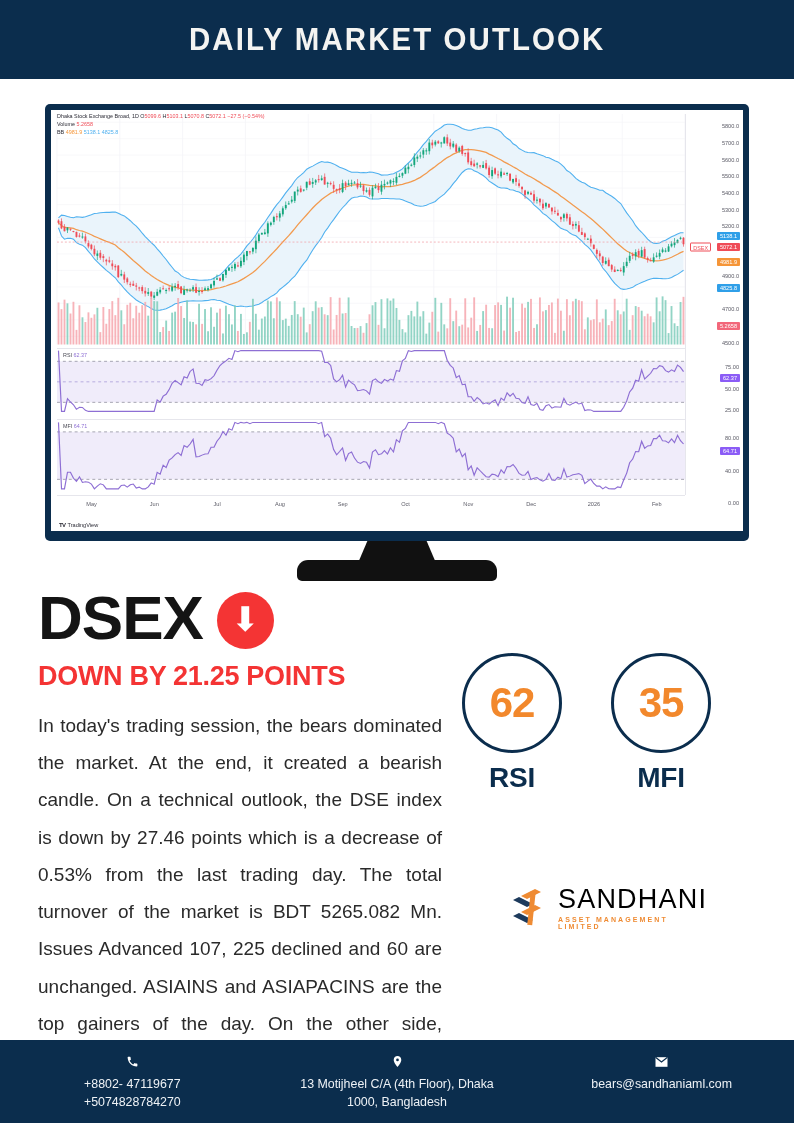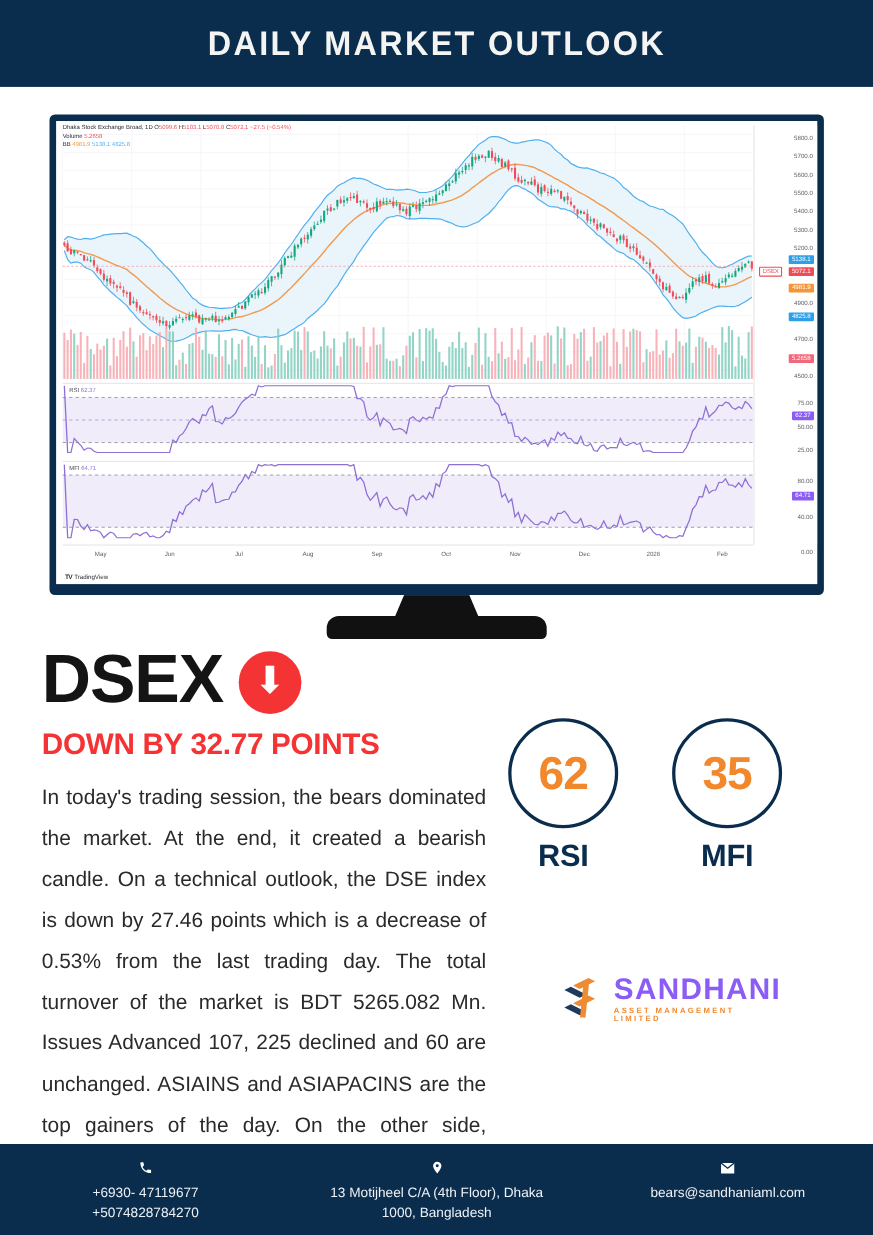--- a/index.html
+++ b/index.html
@@ -130,21 +130,21 @@
   .gauge-val { font-size:42px; font-weight:bold; color:#f2882c; letter-spacing:-1px; }
   .gauge-label {
     margin-top:9px; font-size:28px; font-weight:bold; color:#0b2d4d; letter-spacing:-0.3px;
   }
 
   
   .logo { position:absolute; left:505px; top:885px; display:flex; align-items:center; gap:9px; }
   .logo-mark { width:44px; height:46px; flex:0 0 auto; }
   .logo-text { display:flex; flex-direction:column; }
   .logo-name {
-    font-size:27px; font-weight:bold; color:#8b5cf6; letter-spacing:1.2px; line-height:1;
+    font-size:27px; font-weight:normal; color:#000000; letter-spacing:1.2px; line-height:1;
   }
   .logo-sub {
     font-size:7px; color:#ef8b33; letter-spacing:2.1px; margin-top:3px; font-weight:bold;
   }
 
   
   .footer {
     position:absolute; left:0; top:1040px; width:794px; height:83px;
     background:#0b2d4d; display:flex; align-items:flex-start;
   }
@@ -943,21 +943,21 @@
     <div class="mon-base"></div>
   </div>
 
   <div class="left-col">
     <div class="dsex-row">
       <div class="dsex-title">DSEX</div>
       <div class="arrow-circle">
         <span class="arrow-glyph">⬇</span>
       </div>
     </div>
-    <div class="down-by">DOWN BY 32.77 POINTS</div>
+    <div class="down-by">DOWN BY 21.25 POINTS</div>
     <div class="body-text">In today's trading session, the bears dominated the market. At the end, it created a bearish candle. On a technical outlook, the DSE index is down by 27.46 points which is a decrease of 0.53% from the last trading day. The total turnover of the market is BDT 5265.082 Mn. Issues Advanced 107, 225 declined and 60 are unchanged. ASIAINS and  ASIAPACINS are the top gainers of the day. On the other side, FAMILYTEX and MAKSONSPIN are the top losers of the day.</div>
   </div>
 
   <div class="gauges">
     <div class="gauge">
       <div class="gauge-circle">
         <span class="gauge-val">62</span>
       </div>
       <div class="gauge-label">RSI</div>
     </div>
@@ -983,21 +983,21 @@
     </div>
   </div>
 
   <div class="footer">
     <div class="f-col">
       <div class="f-icon">
         <svg width="13" height="13" viewBox="0 0 24 24" fill="#fff">
             <path d="M6.6 10.8c1.4 2.8 3.8 5.2 6.6 6.6l2.2-2.2c.3-.3.7-.4 1-.2 1.2.4 2.4.6 3.6.6.6 0 1 .4 1 1V20c0 .6-.4 1-1 1C10.6 21 3 13.4 3 4c0-.6.4-1 1-1h3.4c.6 0 1 .4 1 1 0 1.3.2 2.5.6 3.6.1.4 0 .8-.2 1l-2.2 2.2z"></path>
           </svg>
       </div>
-      <div class="f-line">+6930- 47119677</div>
+      <div class="f-line">+8802- 47119677</div>
       <div class="f-line">+5074828784270</div>
     </div>
     <div class="f-col">
       <div class="f-icon">
         <svg width="13" height="15" viewBox="0 0 24 24" fill="#fff">
             <path d="M12 2C8.1 2 5 5.1 5 9c0 5.2 7 13 7 13s7-7.8 7-13c0-3.9-3.1-7-7-7zm0 9.5A2.5 2.5 0 1 1 12 6.5a2.5 2.5 0 0 1 0 5z"></path>
           </svg>
       </div>
       <div class="f-line">13 Motijheel C/A (4th Floor), Dhaka</div>
       <div class="f-line">1000, Bangladesh</div>

